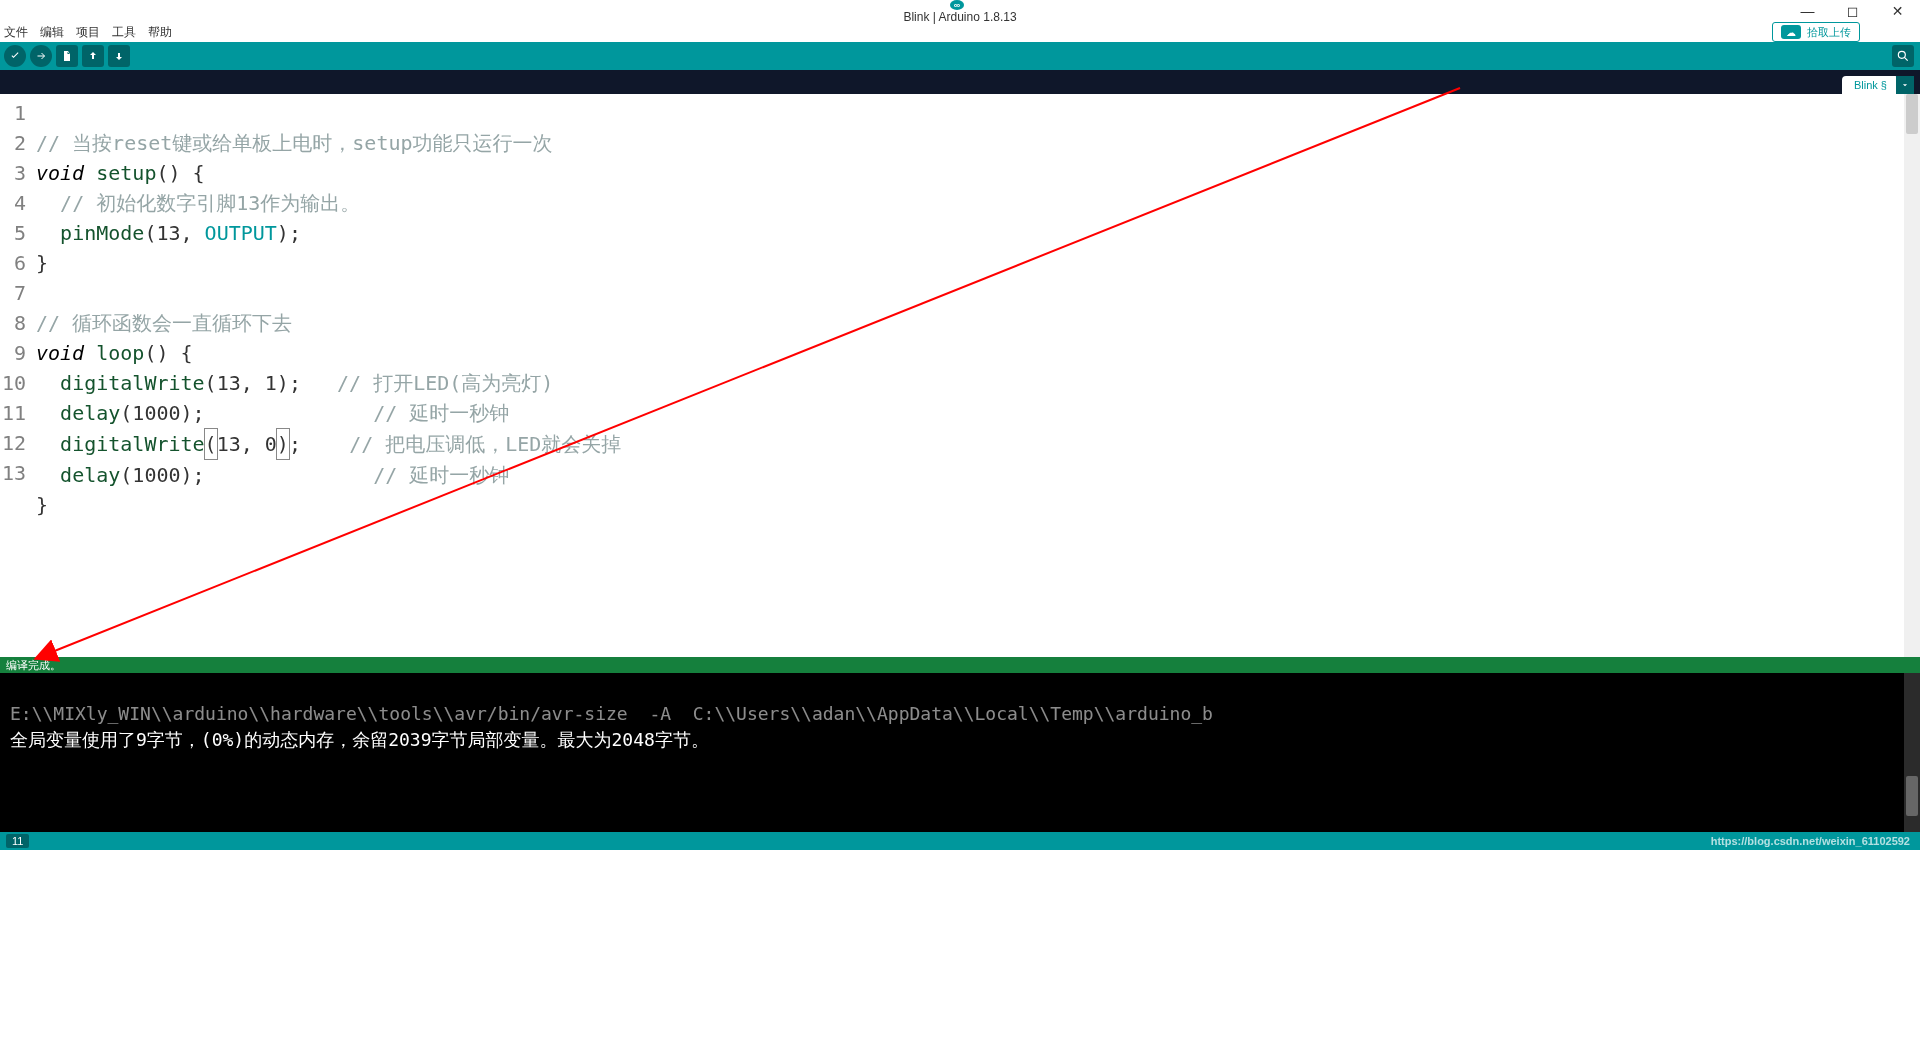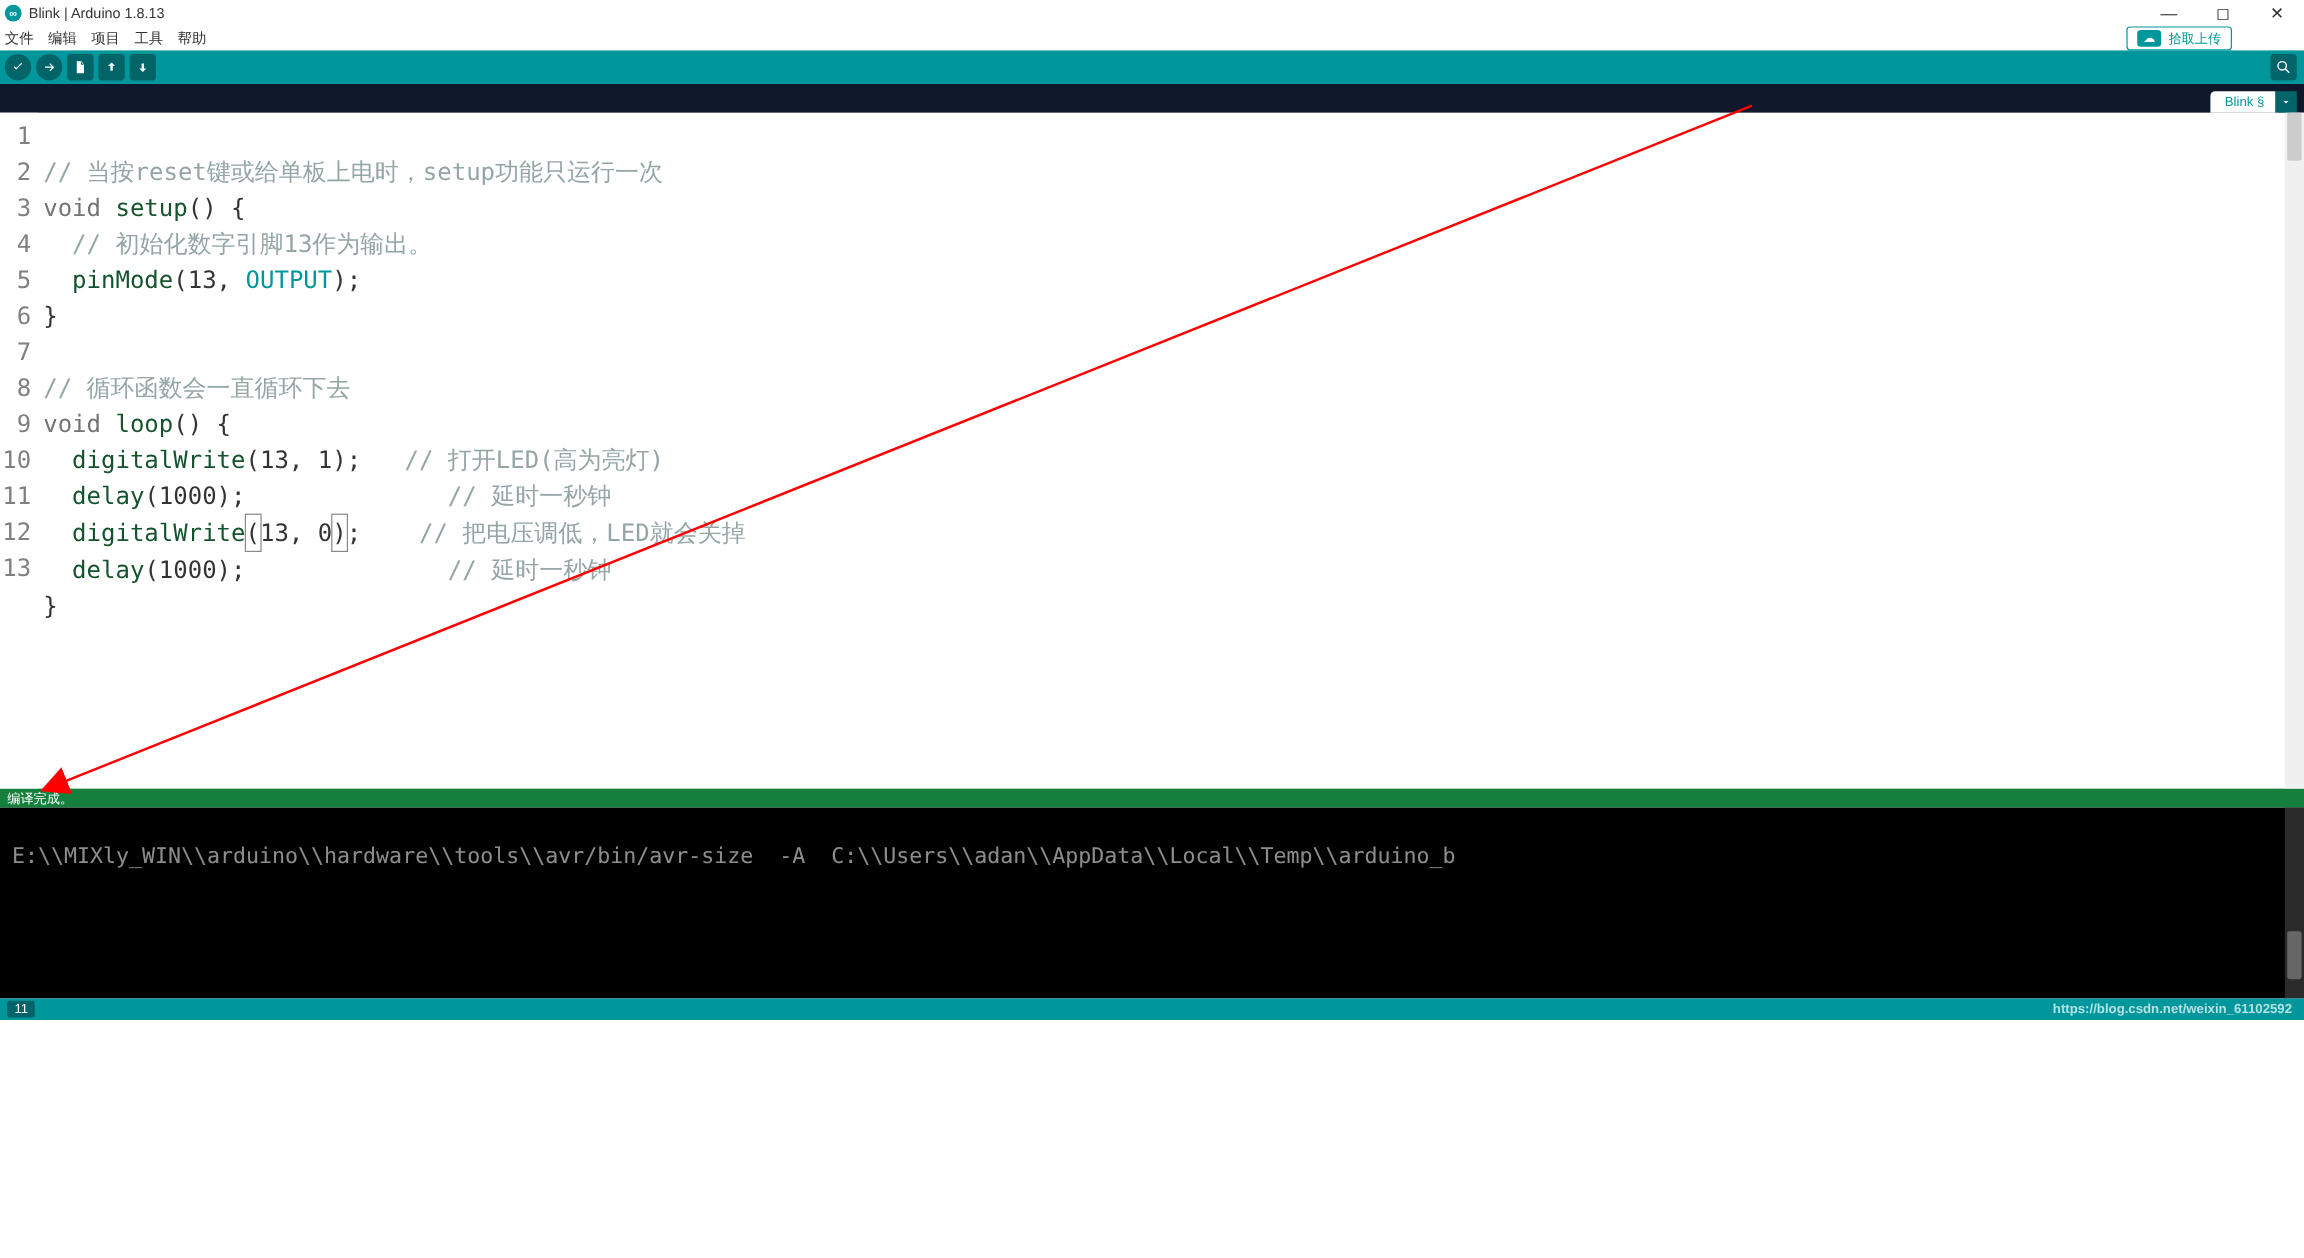--- a/index.html
+++ b/index.html
@@ -1,17 +1,17 @@
 <!DOCTYPE html>
 <html><head>
 <meta charset="utf-8">
 <style>
 * { margin: 0; padding: 0; box-sizing: border-box; }
 body { font-family: "Microsoft YaHei", sans-serif; font-size: 12px; background: #fff; overflow: hidden; width: 1920px; height: 1048px; position: relative; transform-origin: 0 0; }
-.titlebar { height: 22px; background: #fff; display: flex; align-items: center; padding: 0 4px; position: relative; }
+.titlebar { height: 22px; background: #fff; display: flex; align-items: center; padding: 0 4px; position: relative; flex-direction: column; }
 .titlebar .logo { width: 14px; height: 14px; background: #00979c; border-radius: 50%; margin-right: 6px; display: flex; align-items: center; justify-content: center; }
 .titlebar .logo::before { content: "∞"; color: #fff; font-size: 9px; font-weight: bold; }
 .titlebar .title { font-size: 12px; color: #333; }
 .winbtns { position: absolute; right: 0; top: 0; display: flex; }
 .winbtn { width: 45px; height: 22px; display: flex; align-items: center; justify-content: center; font-size: 14px; color: #333; cursor: pointer; }
 .menubar { height: 20px; background: #fff; display: flex; align-items: center; padding: 0 4px; gap: 12px; font-size: 12px; color: #333; }
 .menubar span { cursor: pointer; }
 .toolbar { height: 28px; background: #00979c; display: flex; align-items: center; padding: 0 4px; position: relative; }
 .tbtn { width: 22px; height: 22px; border-radius: 3px; background: #006468; margin-right: 4px; display: flex; align-items: center; justify-content: center; color: #fff; cursor: pointer; }
 .tbtn.round { border-radius: 50%; }
@@ -20,21 +20,21 @@
 .cloud-btn { height: 20px; background: #fff; border-radius: 3px; display: flex; align-items: center; padding: 0 8px; gap: 6px; color: #00979c; font-size: 11px; cursor: pointer; position: absolute; right: 60px; top: -20px; border: 1px solid #00979c; }
 .cloud-btn .cloud-ic { width: 20px; height: 14px; background: #00979c; border-radius: 3px; display:flex; align-items:center; justify-content:center; color:#fff; font-size:10px;}
 .serial-btn { width: 22px; height: 22px; background: #006468; border-radius: 3px; display: flex; align-items: center; justify-content: center; cursor: pointer; }
 .tabbar { height: 24px; background: #0f172a; display: flex; align-items: flex-end; padding: 0 19px; position: relative; justify-content: flex-end; }
 .tab { background: #fff; border-radius: 4px 4px 0 0; padding: 3px 12px; font-size: 11px; color: #00979c; cursor: pointer; margin-right: 2px; }
 .tab-drop { position: absolute; right: 6px; width: 18px; height: 18px; background: #006468; display: flex; align-items: center; justify-content: center; cursor: pointer; }
 .editor { height: 563px; background: #fff; display: flex; position: relative; }
 .gutter { width: 32px; background: #fff; text-align: right; padding: 4px 6px 0 0; font-family: Consolas, monospace; font-size: 20px; color: #808080; line-height: 30px; }
 .code { flex: 1; padding: 4px 0 0 4px; font-family: Consolas, "Microsoft YaHei", monospace; font-size: 20px; line-height: 30px; white-space: pre; color: #333; overflow: hidden; }
 .cm { color: #95a5a6; }
-.kw { color: #737373; }
+.kw { color: #000000; font-style: italic; }
 .fn { color: #14532d; }
 .cnst { color: #00979c; }
 .editor-scroll { position: absolute; right: 0; top: 0; bottom: 0; width: 16px; background: #f0f0f0; }
 .editor-scroll .thumb { position: absolute; top: 0; left: 2px; right: 2px; height: 40px; background: #ccc; border-radius: 2px; }
 .statusbar { height: 16px; background: #15803d; color: #fff; font-size: 11px; padding: 1px 6px; display: flex; align-items: center; }
 .console { height: 159px; background: #000; color: #fff; font-family: Consolas, "Microsoft YaHei", monospace; font-size: 18px; line-height: 26px; padding: 2px 10px; overflow: hidden; position: relative; white-space: pre; }
 .console-scroll { position: absolute; right: 0; top: 0; bottom: 0; width: 16px; background: #2b2b2b; }
 .console-scroll .thumb { position: absolute; bottom: 16px; left: 2px; right: 2px; height: 40px; background: #666; border-radius: 2px; }
 .footer { height: 18px; background: #00979c; color: #fff; font-size: 11px; display: flex; align-items: center; padding: 0 6px; position: relative; }
 .footer .ln { background: #006468; padding: 1px 6px; border-radius: 2px; }
@@ -146,21 +146,21 @@
   <div class="editor-scroll">
       <div class="thumb"></div>
     </div>
 </div>
 
 <div class="statusbar">
   <span>编译完成。</span>
 </div>
 
 <div class="console">
-<div style="opacity:0.55">E:\\MIXly_WIN\\arduino\\hardware\\tools\\avr/bin/avr-size  -A  C:\\Users\\adan\\AppData\\Local\\Temp\\arduino_b</div>
+<div style="opacity:0.55">E:\\MIXly_WIN\\arduino\\hardware\\tools\\avr/bin/avr-size  -A  C:\\Users\\adan\\AppData\\Local\\Temp\\arduino_b</div><div>全局变量使用了9字节，(0%)的动态内存，余留2039字节局部变量。最大为2048字节。</div>
   <div class="console-scroll"><div class="thumb"></div></div>
 </div>
 
 <div class="footer">
   <span class="ln">11</span>
   <span class="right">https://blog.csdn.net/weixin_61102592</span>
 </div>
 
 <svg class="arrow-line" width="1490" height="620">
   <defs>

